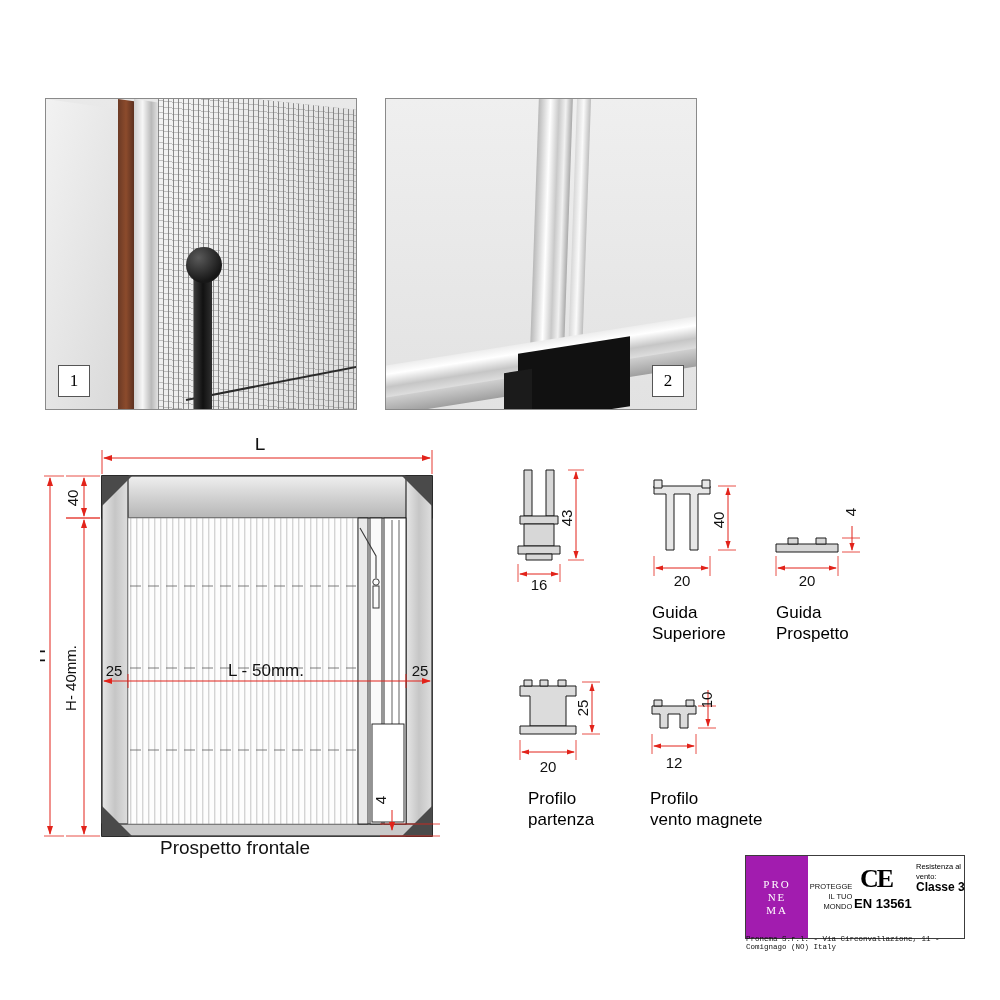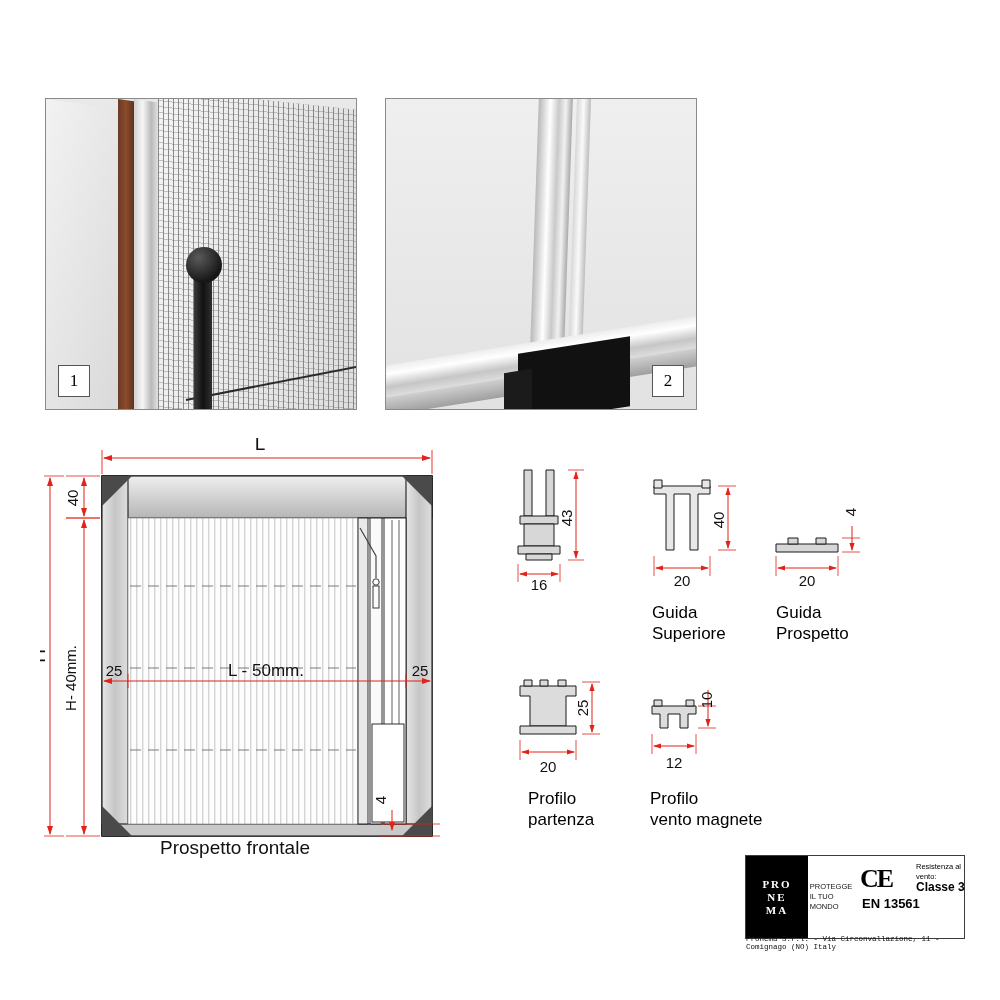--- a/index.html
+++ b/index.html
@@ -41,26 +41,26 @@
   #elev{position:absolute;left:40px;top:438px;width:470px;height:420px;}
   svg{display:block;}
   .lbl{font-family:"Liberation Sans",sans-serif;}
 
   
   .prof{position:absolute;text-align:center;}
   .prof .cap{font-size:17px;line-height:21px;margin-top:10px;}
 
   
   #logobox{position:absolute;left:745px;top:855px;width:218px;height:82px;border:1px solid #3c3c3c;background:#fff;display:flex;}
-  #logo-pronema{width:62px;background:#000000;color:#fff;display:flex;align-items:center;justify-content:center;
-     font-family:"Liberation Serif",serif;font-size:11px;letter-spacing:2px;line-height:13px;text-align:center;font-weight:bold;}
-  #logo-slogan{width:46px;display:flex;align-items:center;justify-content:center;text-align:left;font-size:7.5px;line-height:10px;color:#111;}
+  #logo-pronema{width:62px;background:#a21caf;color:#fff;display:flex;align-items:center;justify-content:center;
+     font-family:"Liberation Serif",serif;font-size:11px;letter-spacing:2px;line-height:13px;text-align:center;}
+  #logo-slogan{width:46px;display:flex;align-items:center;justify-content:center;text-align:right;font-size:7.5px;line-height:10px;color:#111;}
   #logo-ce{flex:1;position:relative;}
   .ce-mark{position:absolute;left:6px;top:8px;font-size:26px;font-family:"Liberation Serif",serif;letter-spacing:-2px;font-weight:bold;}
-  .en-num{position:absolute;left:8px;top:40px;font-size:13px;font-weight:bold;}
+  .en-num{position:absolute;left:0;top:40px;font-size:13px;font-weight:bold;}
   .wind{position:absolute;left:62px;top:6px;font-size:7.5px;line-height:10px;text-align:left;width:66px;}
   .wind b{font-size:12px;}
   #logo-foot{position:absolute;left:0;bottom:-13px;width:218px;text-align:left;font-size:7.5px;color:#111;font-family:Liberation Mono, monospace;}
 </style>
 </head>
 <body>
 
 <div class="page">
 
   <div class="photo" id="photo1">

